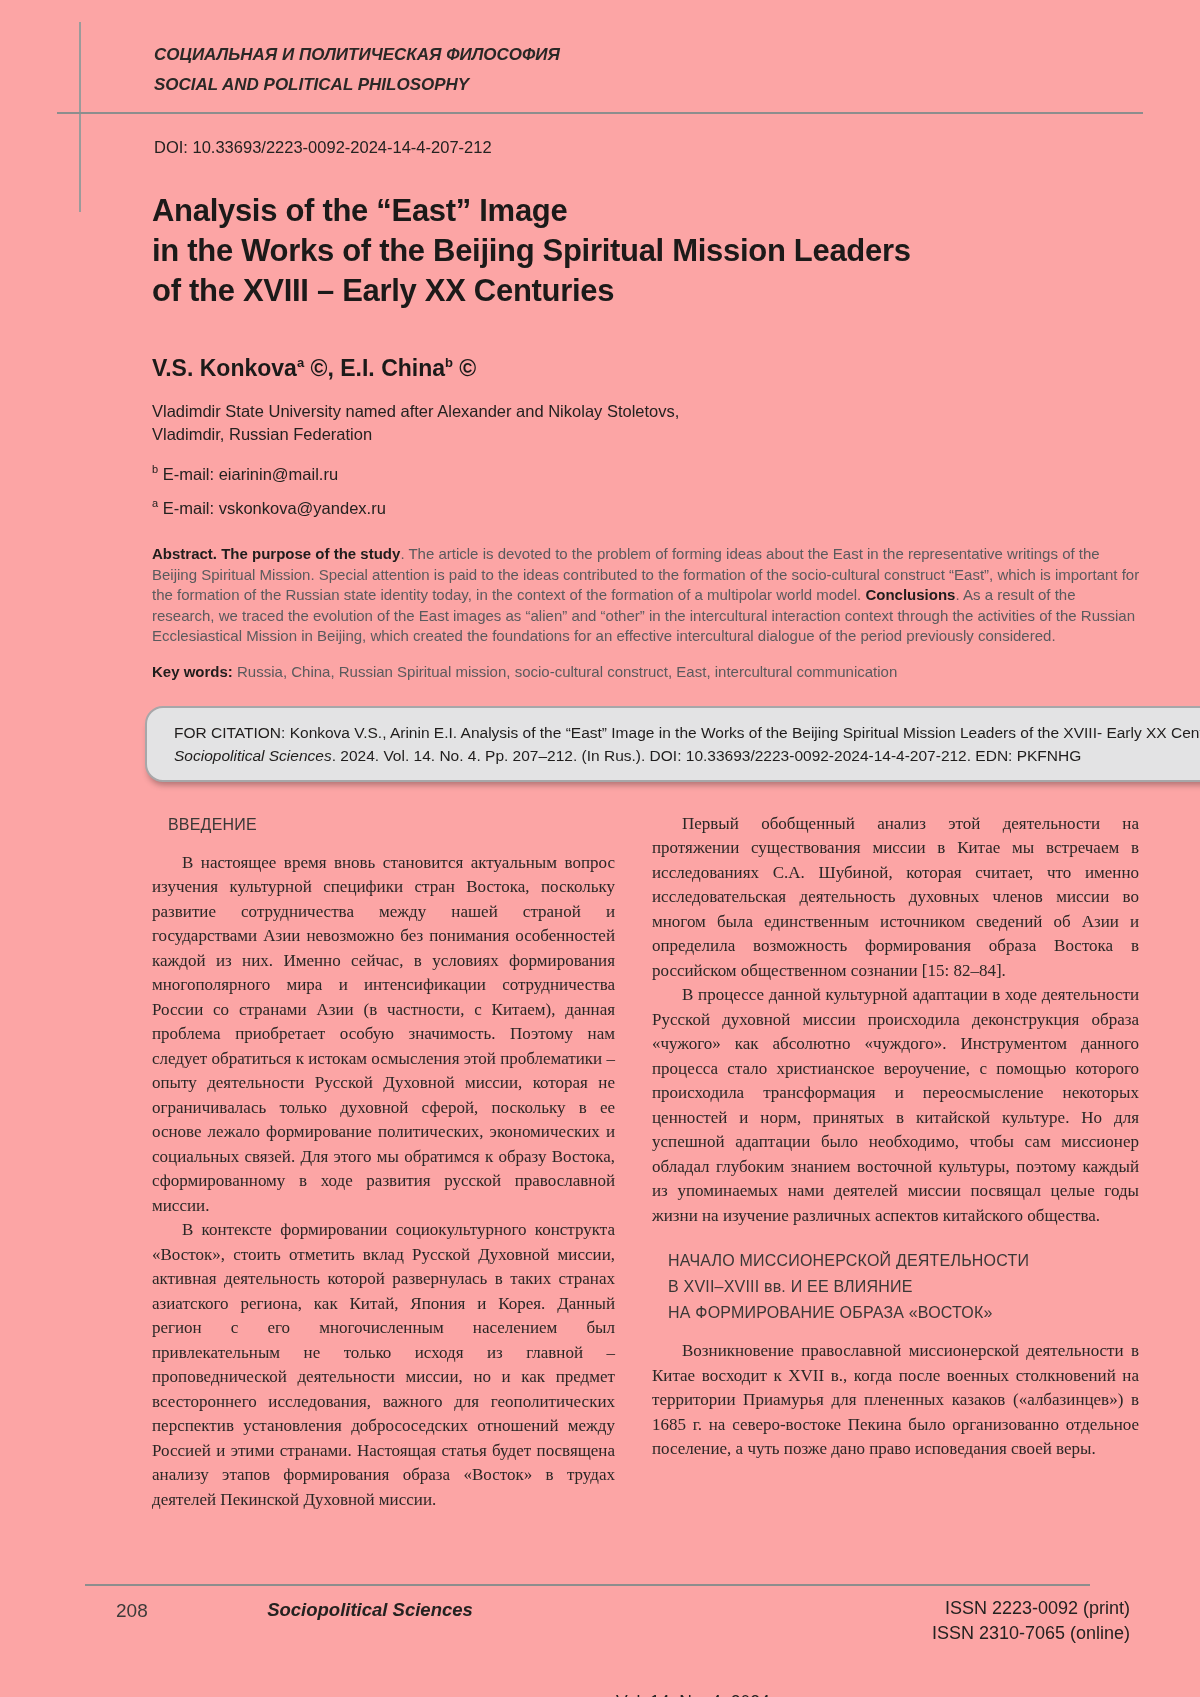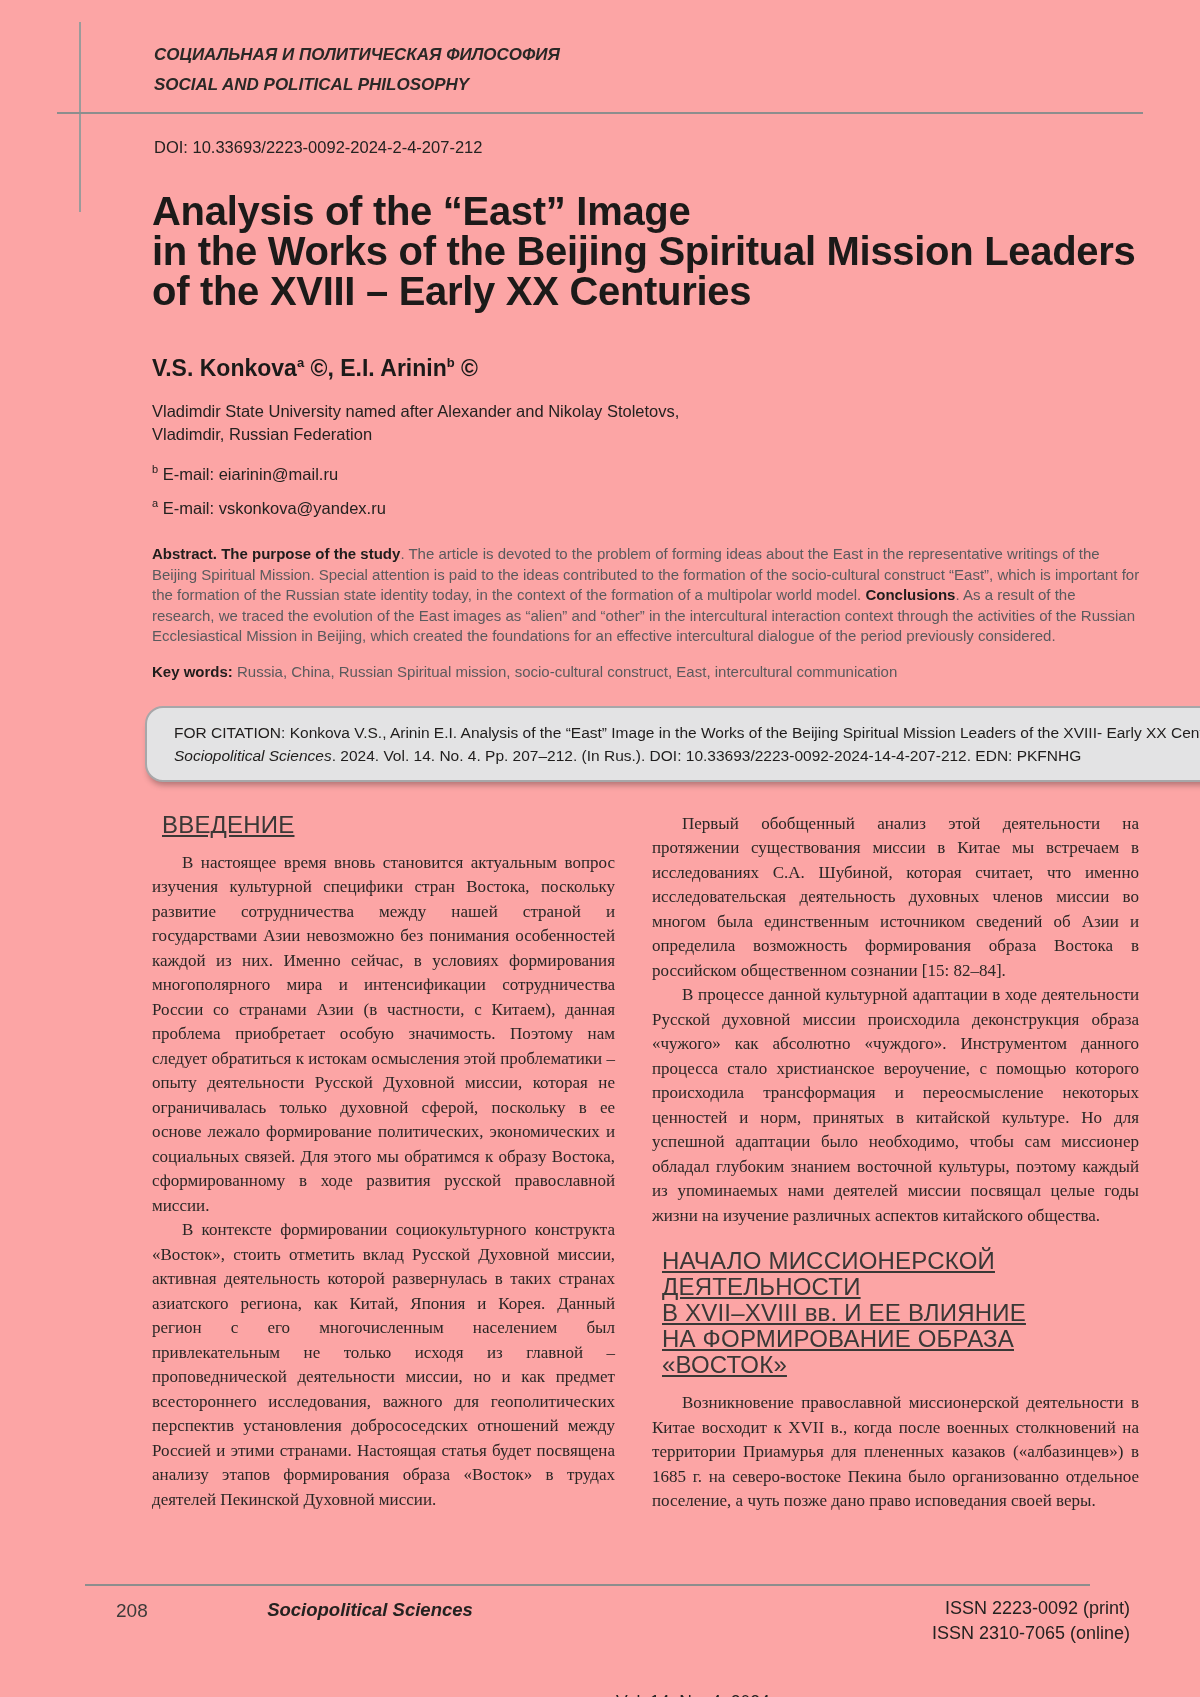--- a/index.html
+++ b/index.html
@@ -9,21 +9,21 @@
   }
   
   .vline { position:absolute; left:79px; top:22px; width:2px; height:190px; background:#9b9b9b; }
   .hrule-top { position:absolute; left:57px; top:112px; width:1086px; height:2px; background:#8d8d8d; }
 
   
   .rubric { margin:40px 100px 0 114px; font-style:italic; font-weight:bold; font-size:17px; line-height:30px; color:#2a2826; }
   .doi { margin:38px 100px 0 114px; font-size:16.5px; color:#242220; }
 
   
-  .title { margin:34px 60px 0 112px; font-weight:bold; font-size:40px; line-height:40px; letter-spacing:-0.3px; color:#1c1a19; white-space:pre-line; }
+  .title { margin:34px 60px 0 112px; font-weight:bold; font-size:31px; line-height:40px; letter-spacing:-0.3px; color:#1c1a19; white-space:pre-line; }
   .authors { margin:44px 100px 0 112px; font-weight:bold; font-size:23px; color:#1c1a19; }
   .authors sup { font-size:13px; font-weight:bold; }
   .affiliation { margin:18px 100px 0 112px; font-size:16.5px; line-height:23px; color:#242220; white-space:pre-line; }
   .email-line { margin:12px 100px 0 112px; font-size:16.5px; line-height:22px; color:#242220; }
   .email-line + .email-line { margin-top:7px; }
   .email-line sup { font-size:11px; }
 
   
   .abstract { margin:26px 0 0 112px; width:988px; font-size:15px; line-height:20.5px; color:#5a5a5d; text-align:left; }
   .abstract .b-black { color:#1f1d1c; font-weight:bold; }
@@ -37,21 +37,21 @@
     background:#e3e3e4; border:2px solid #a7a7a9; border-radius:18px;
     padding:13px 27px; box-shadow:0 6px 6px -3px rgba(0,0,0,0.30);
     font-size:15.5px; line-height:23px; color:#1f1d1c;
   }
   .citation-box .journal { font-style:italic; }
 
   
   .columns { display:flex; margin:30px 0 0 112px; width:988px; gap:37px; }
   .col-left  { width:463px; }
   .col-right { width:487px; }
-  .sec-heading { font-family:"Liberation Sans", sans-serif; font-size:24px; line-height:26px; color:#3a3836; letter-spacing:0.2px; margin:0 0 13px 10px; white-space:pre-line;text-decoration:underline; }
+  .sec-heading { font-family:"Liberation Sans", sans-serif; font-size:16px; line-height:26px; color:#3a3836; letter-spacing:0.2px; margin:0 0 13px 16px; white-space:pre-line; }
   .sec-heading.mid { margin-top:20px; }
   .body-text p {
     margin:0; font-family:"Liberation Serif", serif; font-size:17px; line-height:24.5px;
     color:#2a2725; text-align:justify; text-indent:30px; hyphens:auto; -webkit-hyphens:auto;
   }
 
   
   .hrule-bottom { position:absolute; left:85px; top:1584px; width:1005px; height:2px; background:#8d8d8d; }
   .footer-page { position:absolute; left:116px; top:1600px; font-size:19px; color:#3d3b39; }
   .footer-journal { position:absolute; left:250px; top:1599px; width:240px; text-align:center; font-weight:bold; font-style:italic; font-size:18.5px; color:#242220; }
@@ -64,27 +64,27 @@
 <div class="page">
 
   <div class="vline"></div>
   <div class="hrule-top"></div>
 
   <div class="rubric">
     <div>СОЦИАЛЬНАЯ И ПОЛИТИЧЕСКАЯ ФИЛОСОФИЯ</div>
     <div>SOCIAL AND POLITICAL PHILOSOPHY</div>
   </div>
 
-  <div class="doi">DOI: 10.33693/2223-0092-2024-2-4-207-212</div>
+  <div class="doi">DOI: 10.33693/2223-0092-2024-14-4-207-212</div>
 
   <h1 class="title" style="font-family:'Liberation Sans',sans-serif;">Analysis of the “East” Image
 in the Works of the Beijing Spiritual Mission Leaders
 of the XVIII – Early XX Centuries</h1>
 
-  <div class="authors"><span>V.S. Konkova</span><sup>a</sup><span> ©, </span><span>E.I. Arinin</span><sup>b</sup><span> ©</span></div>
+  <div class="authors"><span>V.S. Konkova</span><sup>a</sup><span> ©, </span><span>E.I. China</span><sup>b</sup><span> ©</span></div>
 
   <div class="affiliation">Vladimdir State University named after Alexander and Nikolay Stoletovs,
 Vladimdir, Russian Federation</div>
 
   <div class="email-line"><sup>b</sup> <span>E-mail: eiarinin@mail.ru</span></div>
   <div class="email-line"><sup>a</sup> <span>E-mail: vskonkova@yandex.ru</span></div>
 
   <p class="abstract"><span class="b-black">Abstract. </span><span class="bi">The purpose of the study</span><span>. The article is devoted to the problem of forming ideas about the East in the representative writings of the Beijing Spiritual Mission. Special attention is paid to the ideas contributed to the formation of the socio-cultural construct “East”, which is important for the formation of the Russian state identity today, in the context of the formation of a multipolar world model. </span><span class="bi">Conclusions</span><span>. As a result of the research, we traced the evolution of the East images as “alien” and “other” in the intercultural interaction context through the activities of the Russian Ecclesiastical Mission in Beijing, which created the foundations for an effective intercultural dialogue of the period previously considered.</span></p>
 
   <p class="keywords"><span class="b-black">Key words: </span><span>Russia, China, Russian Spiritual mission, socio-cultural construct, East, intercultural communication</span></p>

